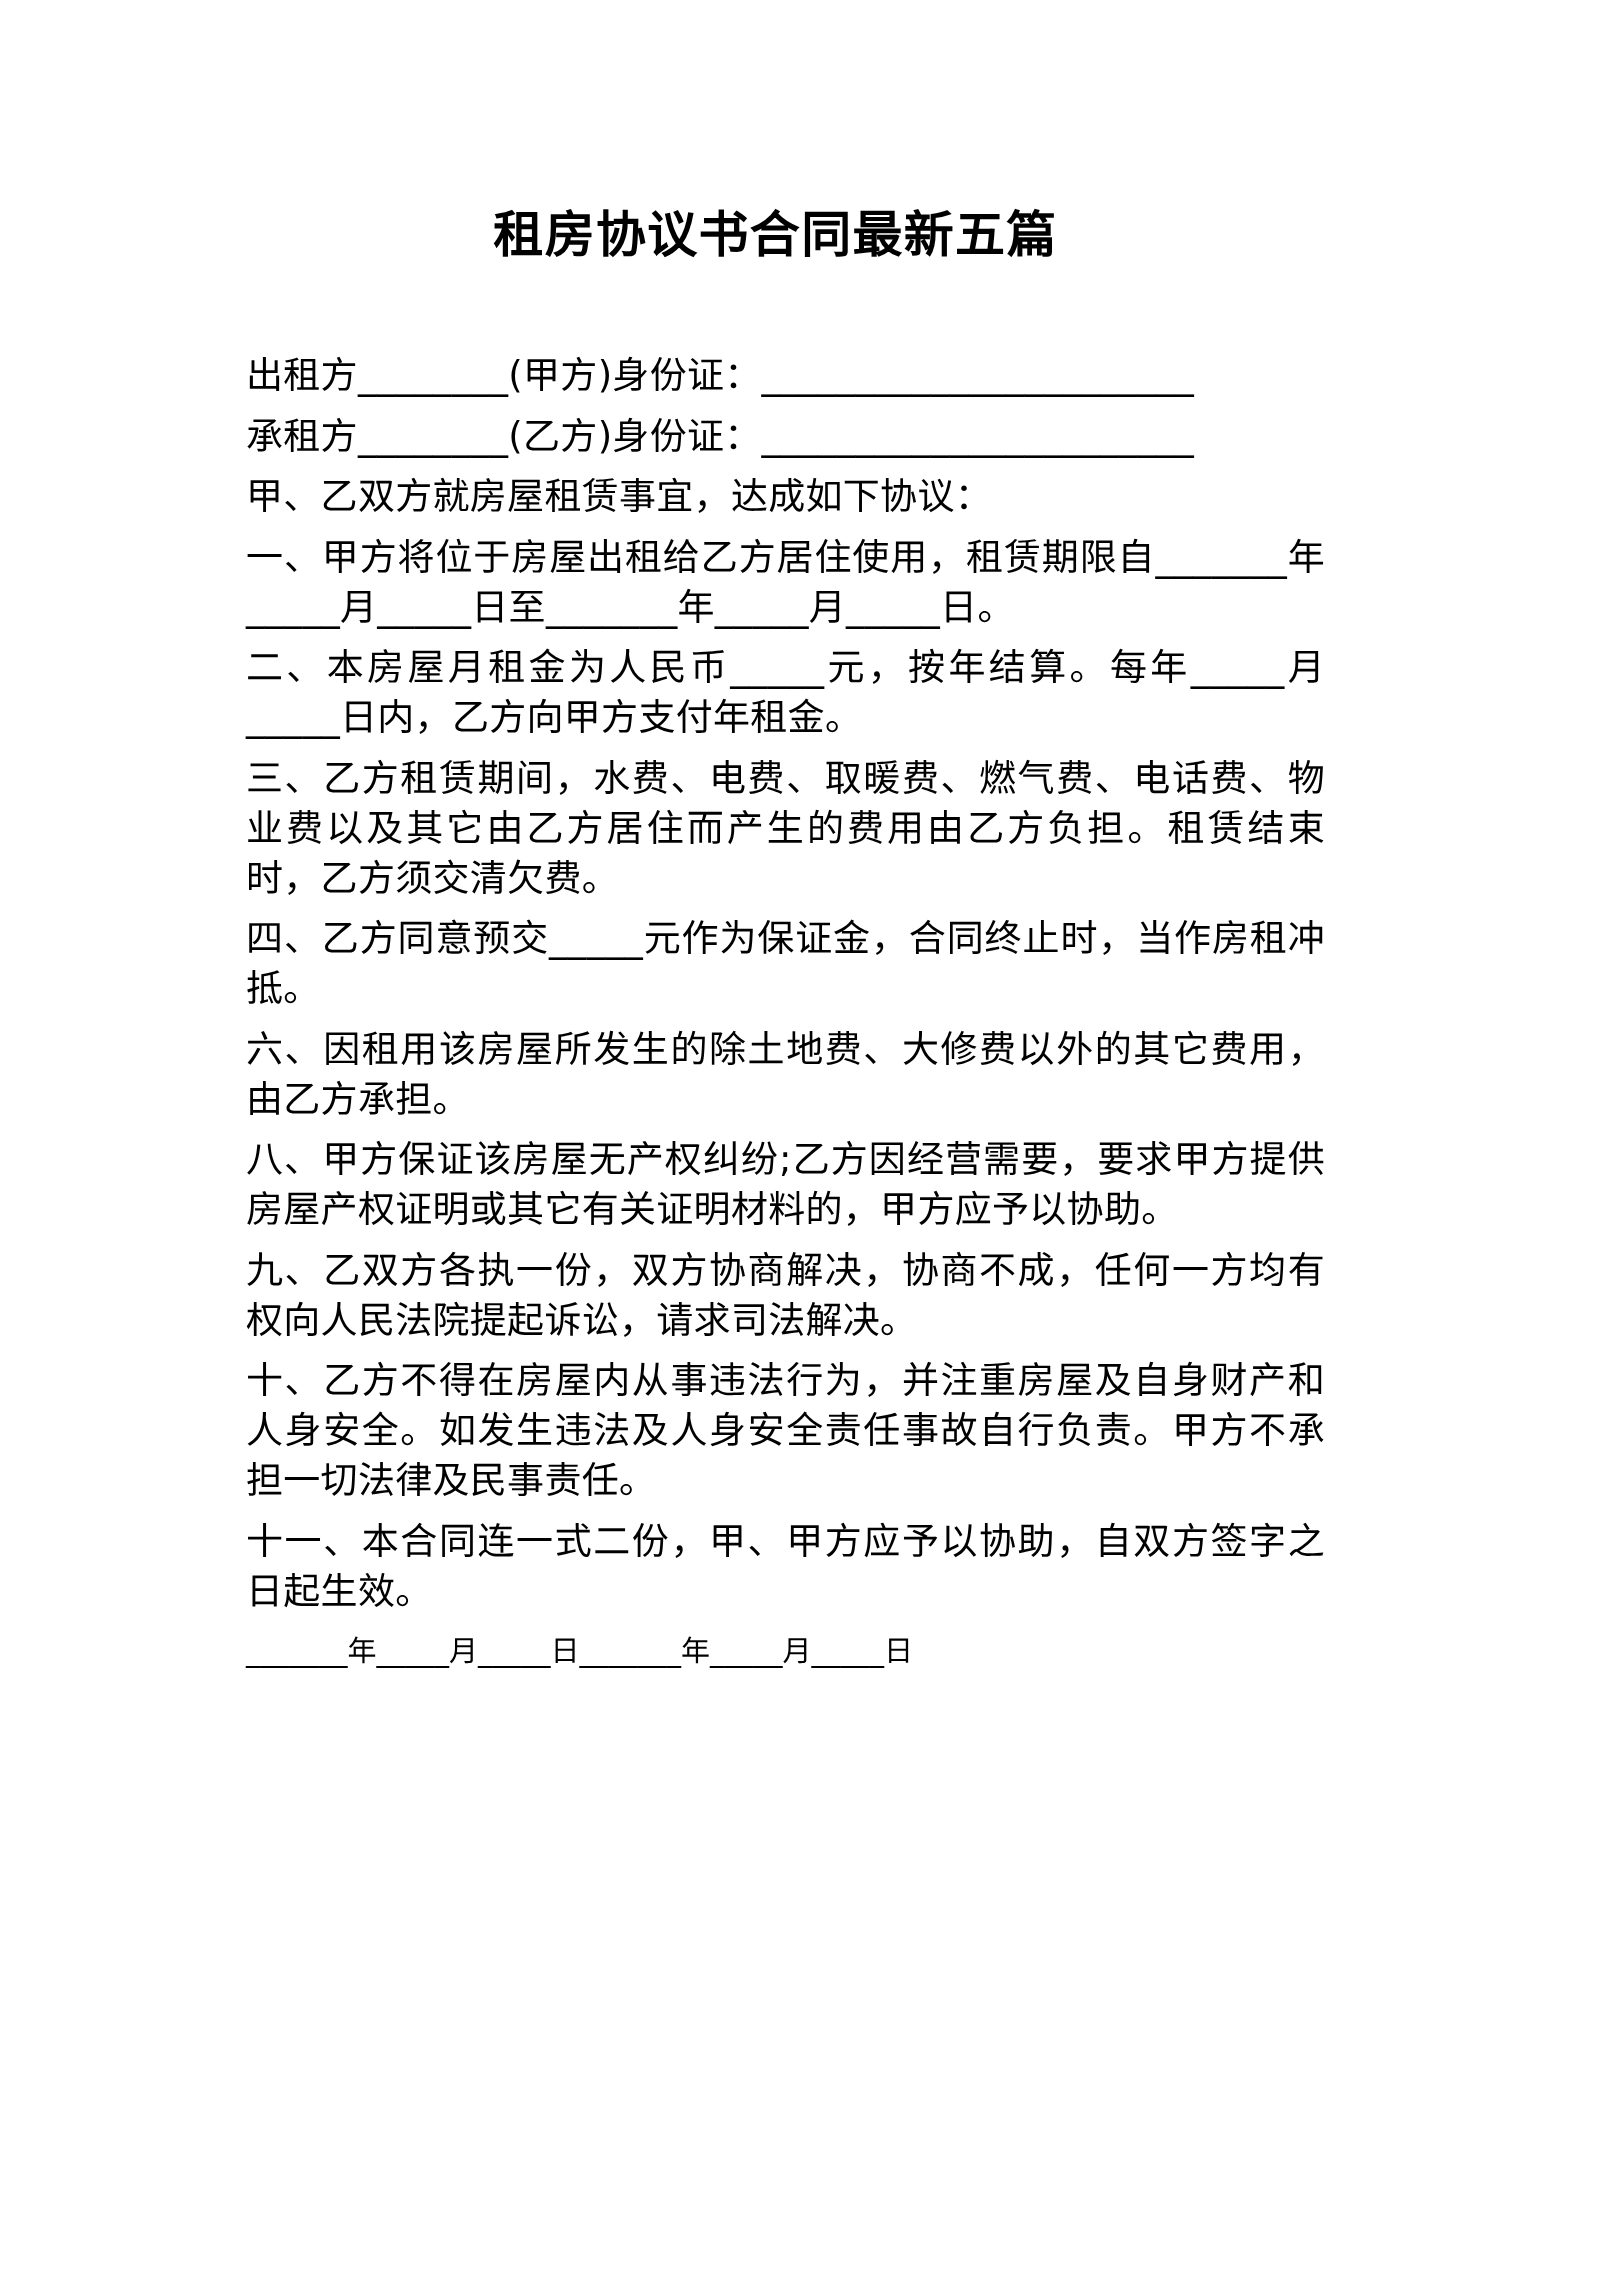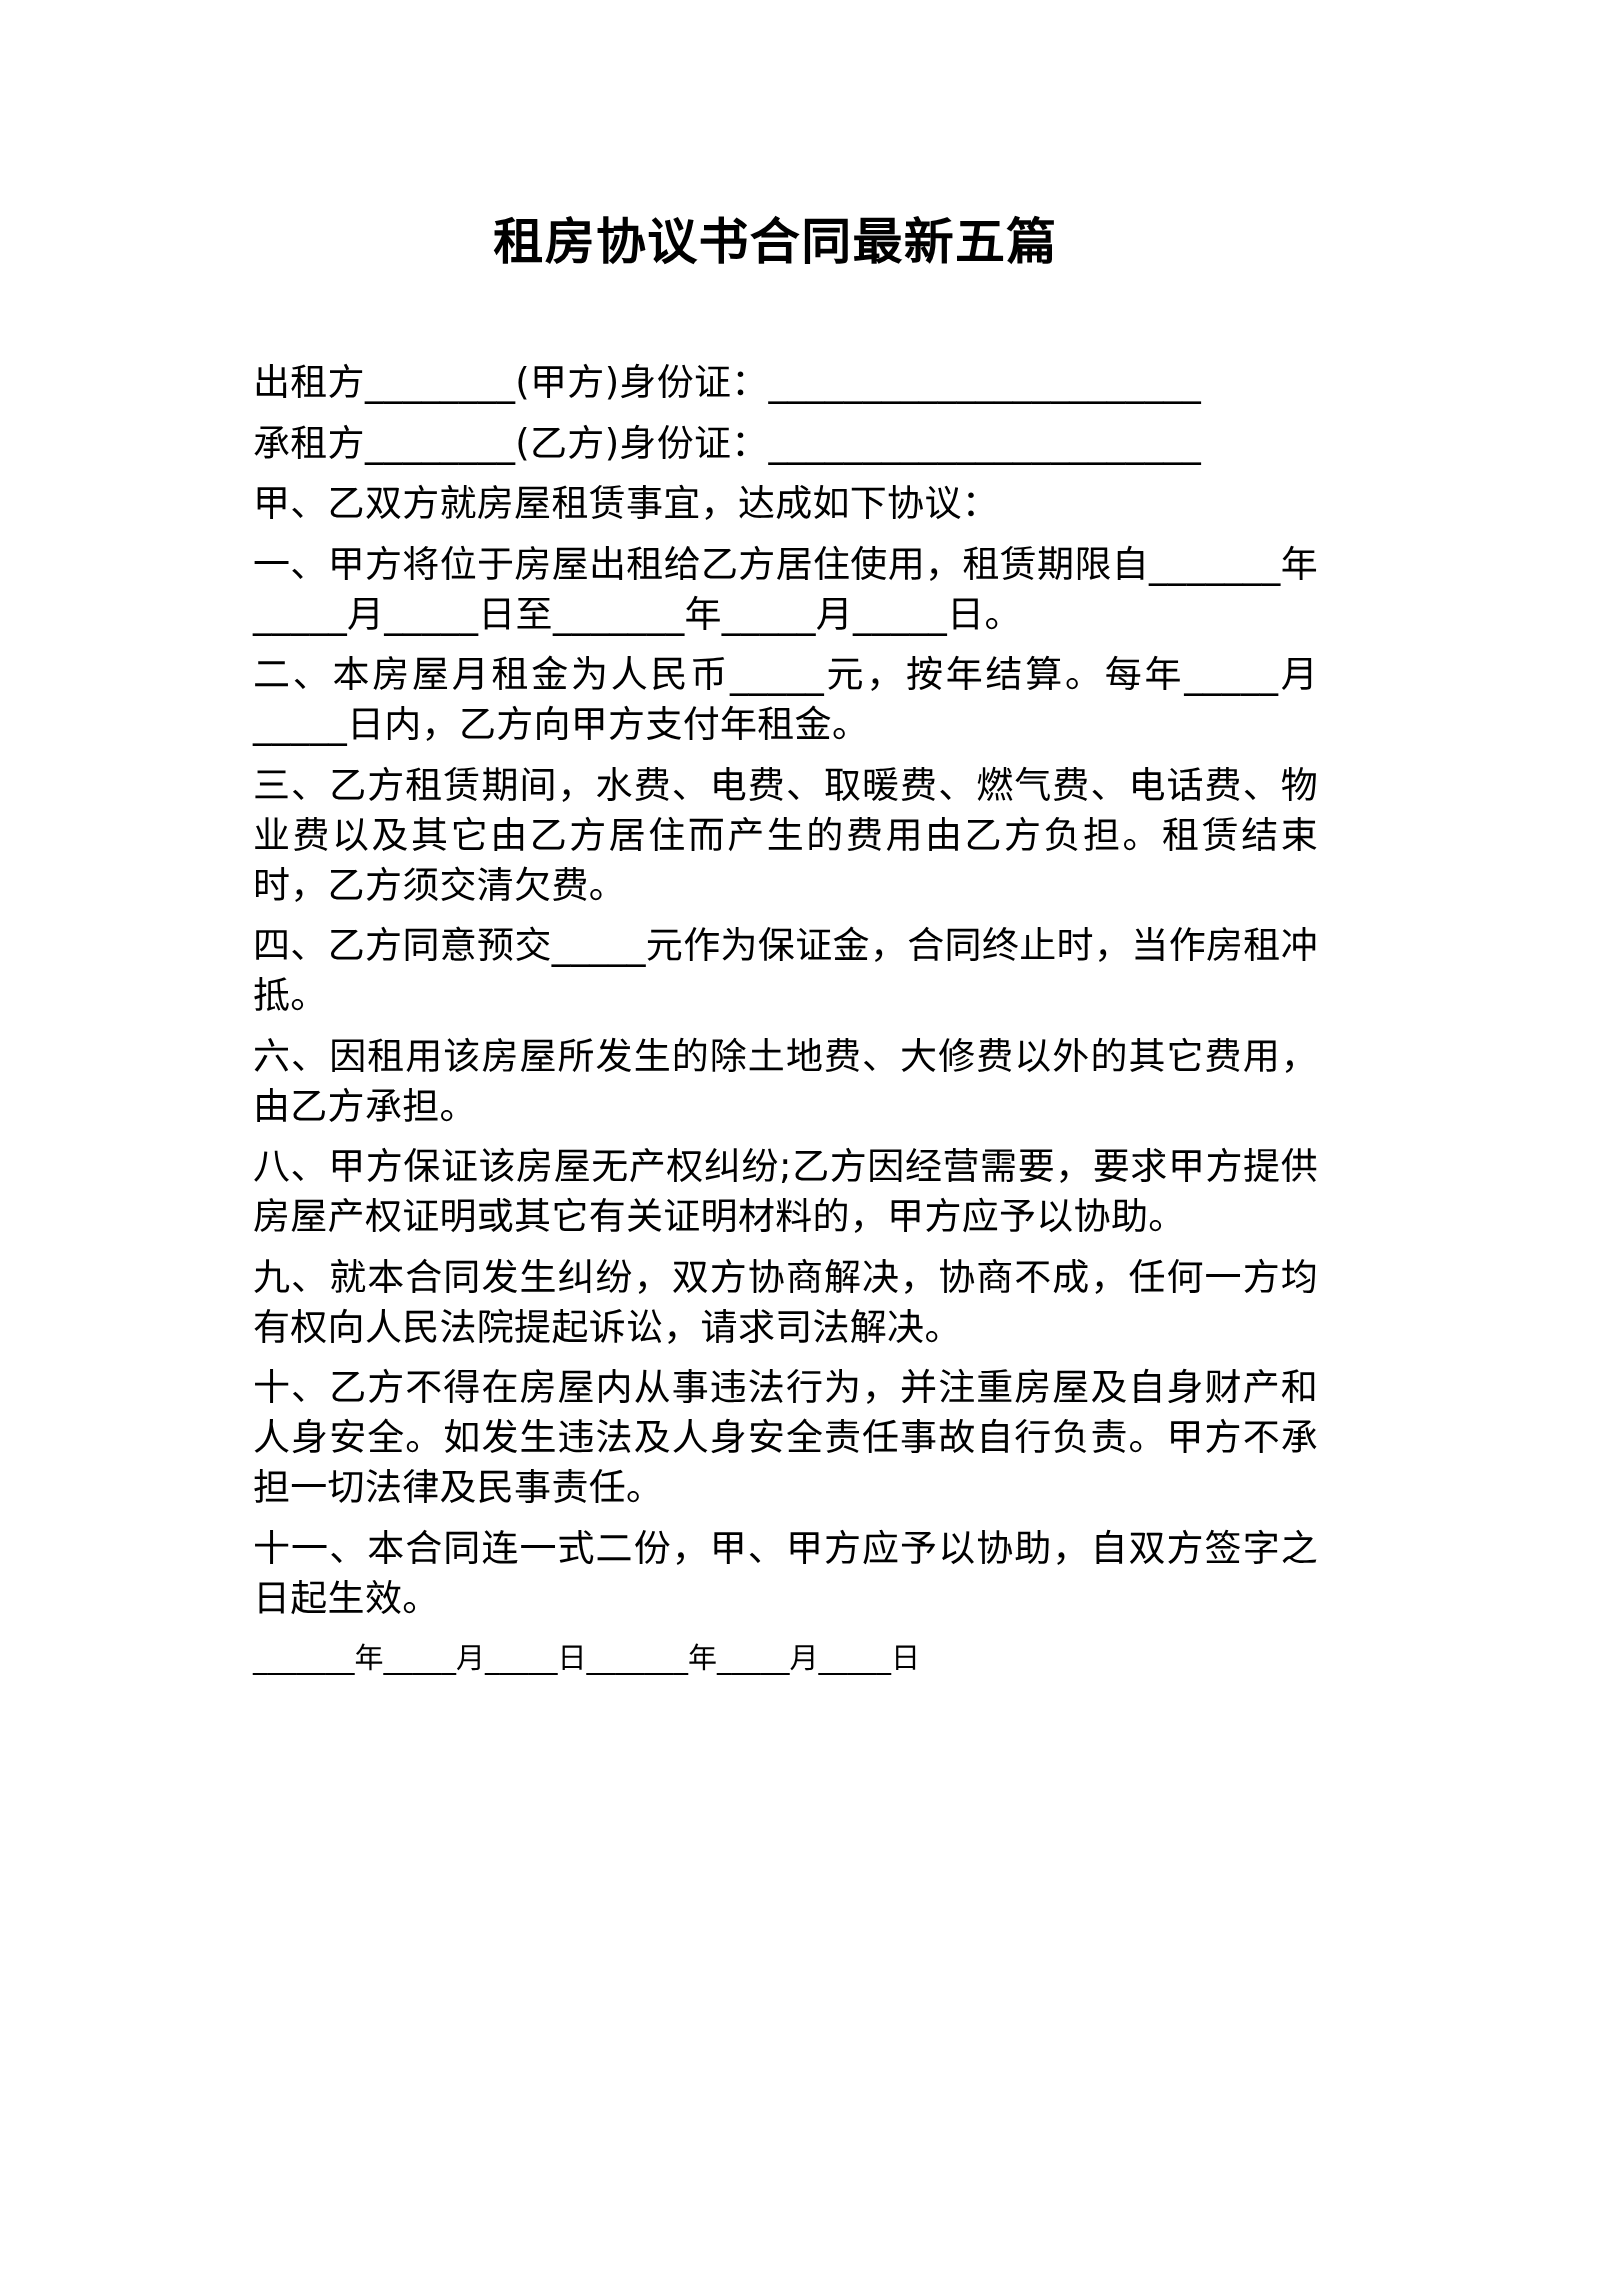--- a/index.html
+++ b/index.html
@@ -13,21 +13,21 @@
     height: 2295px;
     font-family: "Liberation Serif", "DejaVu Serif", serif;
     color: #000000;
     position: relative;
     overflow: hidden;
   }
   .page {
     box-sizing: border-box;
     width: 1551px;
     height: 2295px;
-    padding: 11px;
+    padding: 4px;
     position: relative;
     background: #fff;
   }
   .doc-title {
     text-align: center;
     font-size: 50px;
     font-weight: bold;
     letter-spacing: 1.3px;
     margin: 0;
     padding-top: 190px;
@@ -76,21 +76,21 @@
 
     <p class="para">出租方________(甲方)身份证：_______________________</p>
     <p class="para">承租方________(乙方)身份证：_______________________</p>
     <p class="para">甲、乙双方就房屋租赁事宜，达成如下协议：</p>
     <p class="para">一、甲方将位于房屋出租给乙方居住使用，租赁期限自_______年_____月_____日至_______年_____月_____日。</p>
     <p class="para">二、本房屋月租金为人民币_____元，按年结算。每年_____月_____日内，乙方向甲方支付年租金。</p>
     <p class="para">三、乙方租赁期间，水费、电费、取暖费、燃气费、电话费、物业费以及其它由乙方居住而产生的费用由乙方负担。租赁结束时，乙方须交清欠费。</p>
     <p class="para">四、乙方同意预交_____元作为保证金，合同终止时，当作房租冲抵。</p>
     <p class="para">六、因租用该房屋所发生的除土地费、大修费以外的其它费用，由乙方承担。</p>
     <p class="para">八、甲方保证该房屋无产权纠纷;乙方因经营需要，要求甲方提供房屋产权证明或其它有关证明材料的，甲方应予以协助。</p>
-    <p class="para">九、就本合同发生纠纷，双方协商解决，协商不成，任何一方均有权向人民法院提起诉讼，请求司法解决。</p>
+    <p class="para">九、乙双方各执一份，双方协商解决，协商不成，任何一方均有权向人民法院提起诉讼，请求司法解决。</p>
     <p class="para">十、乙方不得在房屋内从事违法行为，并注重房屋及自身财产和人身安全。如发生违法及人身安全责任事故自行负责。甲方不承担一切法律及民事责任。</p>
     <p class="para tight">十一、本合同连一式二份，甲、甲方应予以协助，自双方签字之日起生效。</p>
 
     <div class="sig-line2">_______年_____月_____日_______年_____月_____日</div>
 
   </div>
 </div>
 
 
 </body></html>

